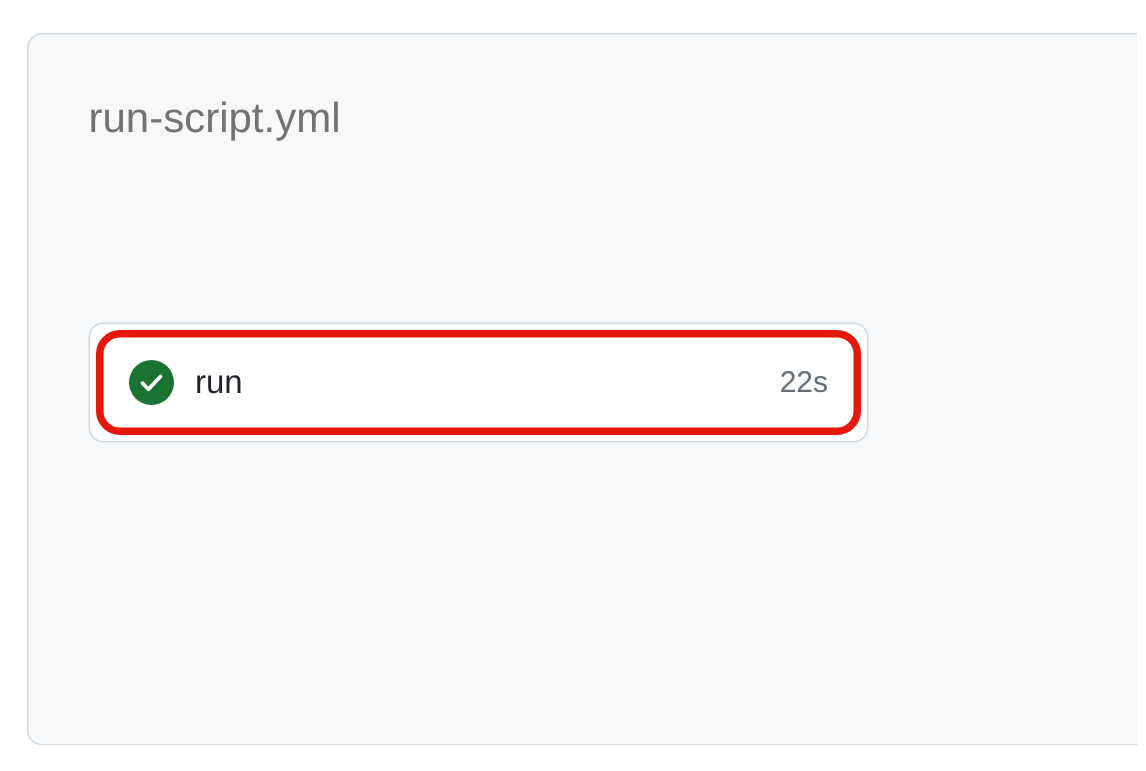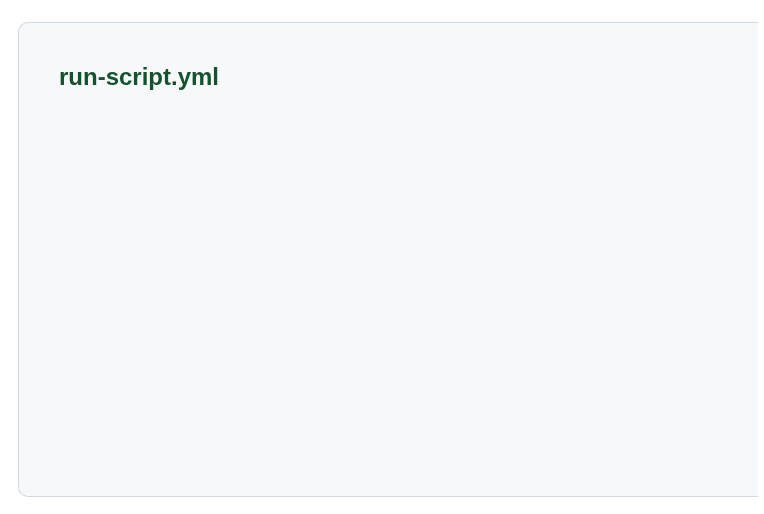--- a/index.html
+++ b/index.html
@@ -18,23 +18,23 @@
       margin: 22px 0 0 18px;
       width: 740px;
       height: 475px;
       background: #f6f8fa;
       border: 1px solid #d0d7de;
       border-right: none;
       border-radius: 10px 0 0 10px;
       padding: 40px 40px;
     }
     .workflow-title {
-      font-size: 24px;
-      font-weight: 700;
-      color: #14532d;
+      font-size: 28px;
+      font-weight: 400;
+      color: #737373;
       margin-bottom: 6px;
     }
     .workflow-trigger {
       font-size: 20px;
       font-weight: 400;
       color: #656d76;
     }
     .job-wrapper {
       margin-top: 120px;
       width: 520px;
@@ -86,13 +86,26 @@
       font-size: 20px;
       color: #656d76;
     }
   </style>
 </head>
 <body>
 
 <div class="container">
   <h1 class="workflow-title">run-script.yml</h1>
 
+  <div class="job-wrapper">
+    <div class="job-card">
+      <div class="highlight-ring"></div>
+      <div class="job-inner">
+        <svg class="status-icon" viewBox="0 0 30 30">
+          <circle class="status-circle" cx="15" cy="15" r="15"></circle>
+          <path class="status-check" d="M9 15.5 L13 19.5 L21 11"></path>
+        </svg>
+        <span class="job-name">run</span>
+        <span class="job-duration">22s</span>
+      </div>
+    </div>
+  </div>
 </div>
 
 </body></html>

